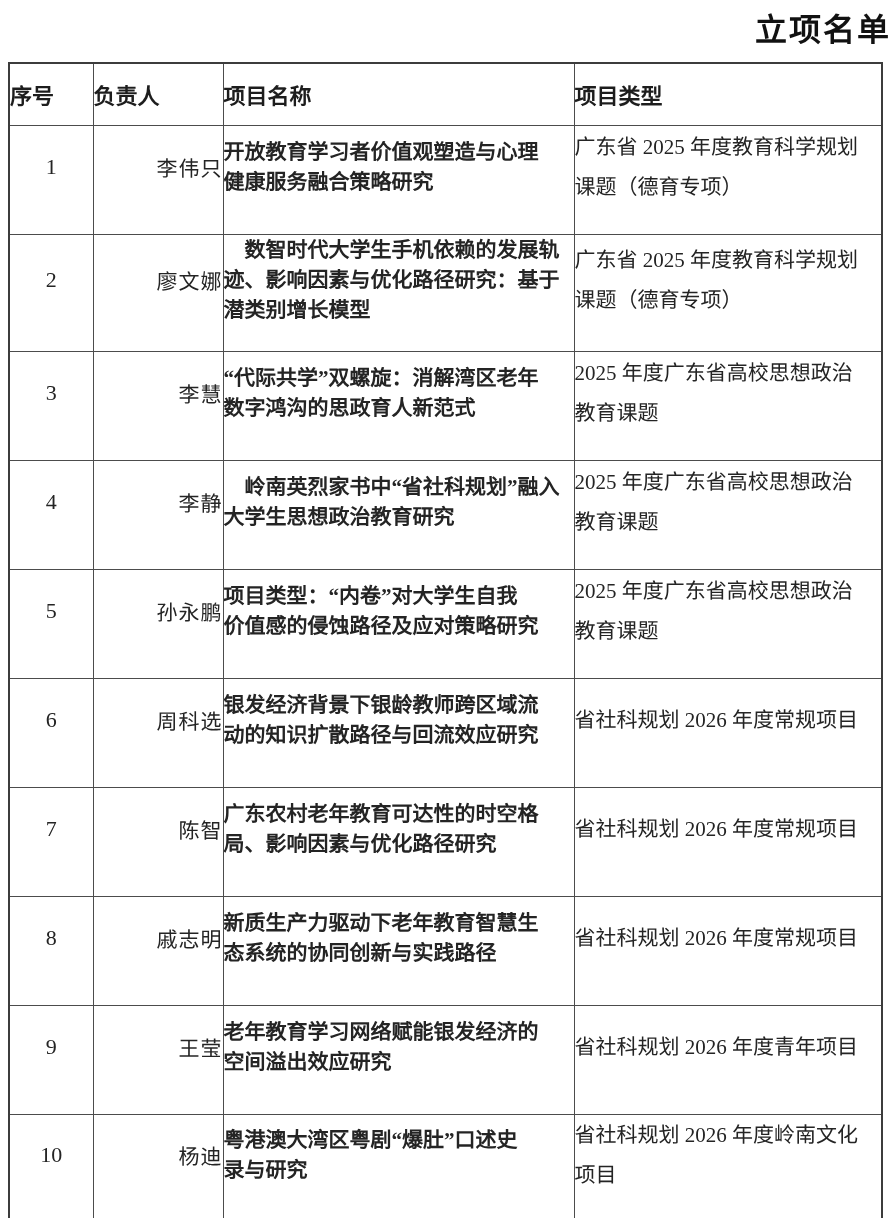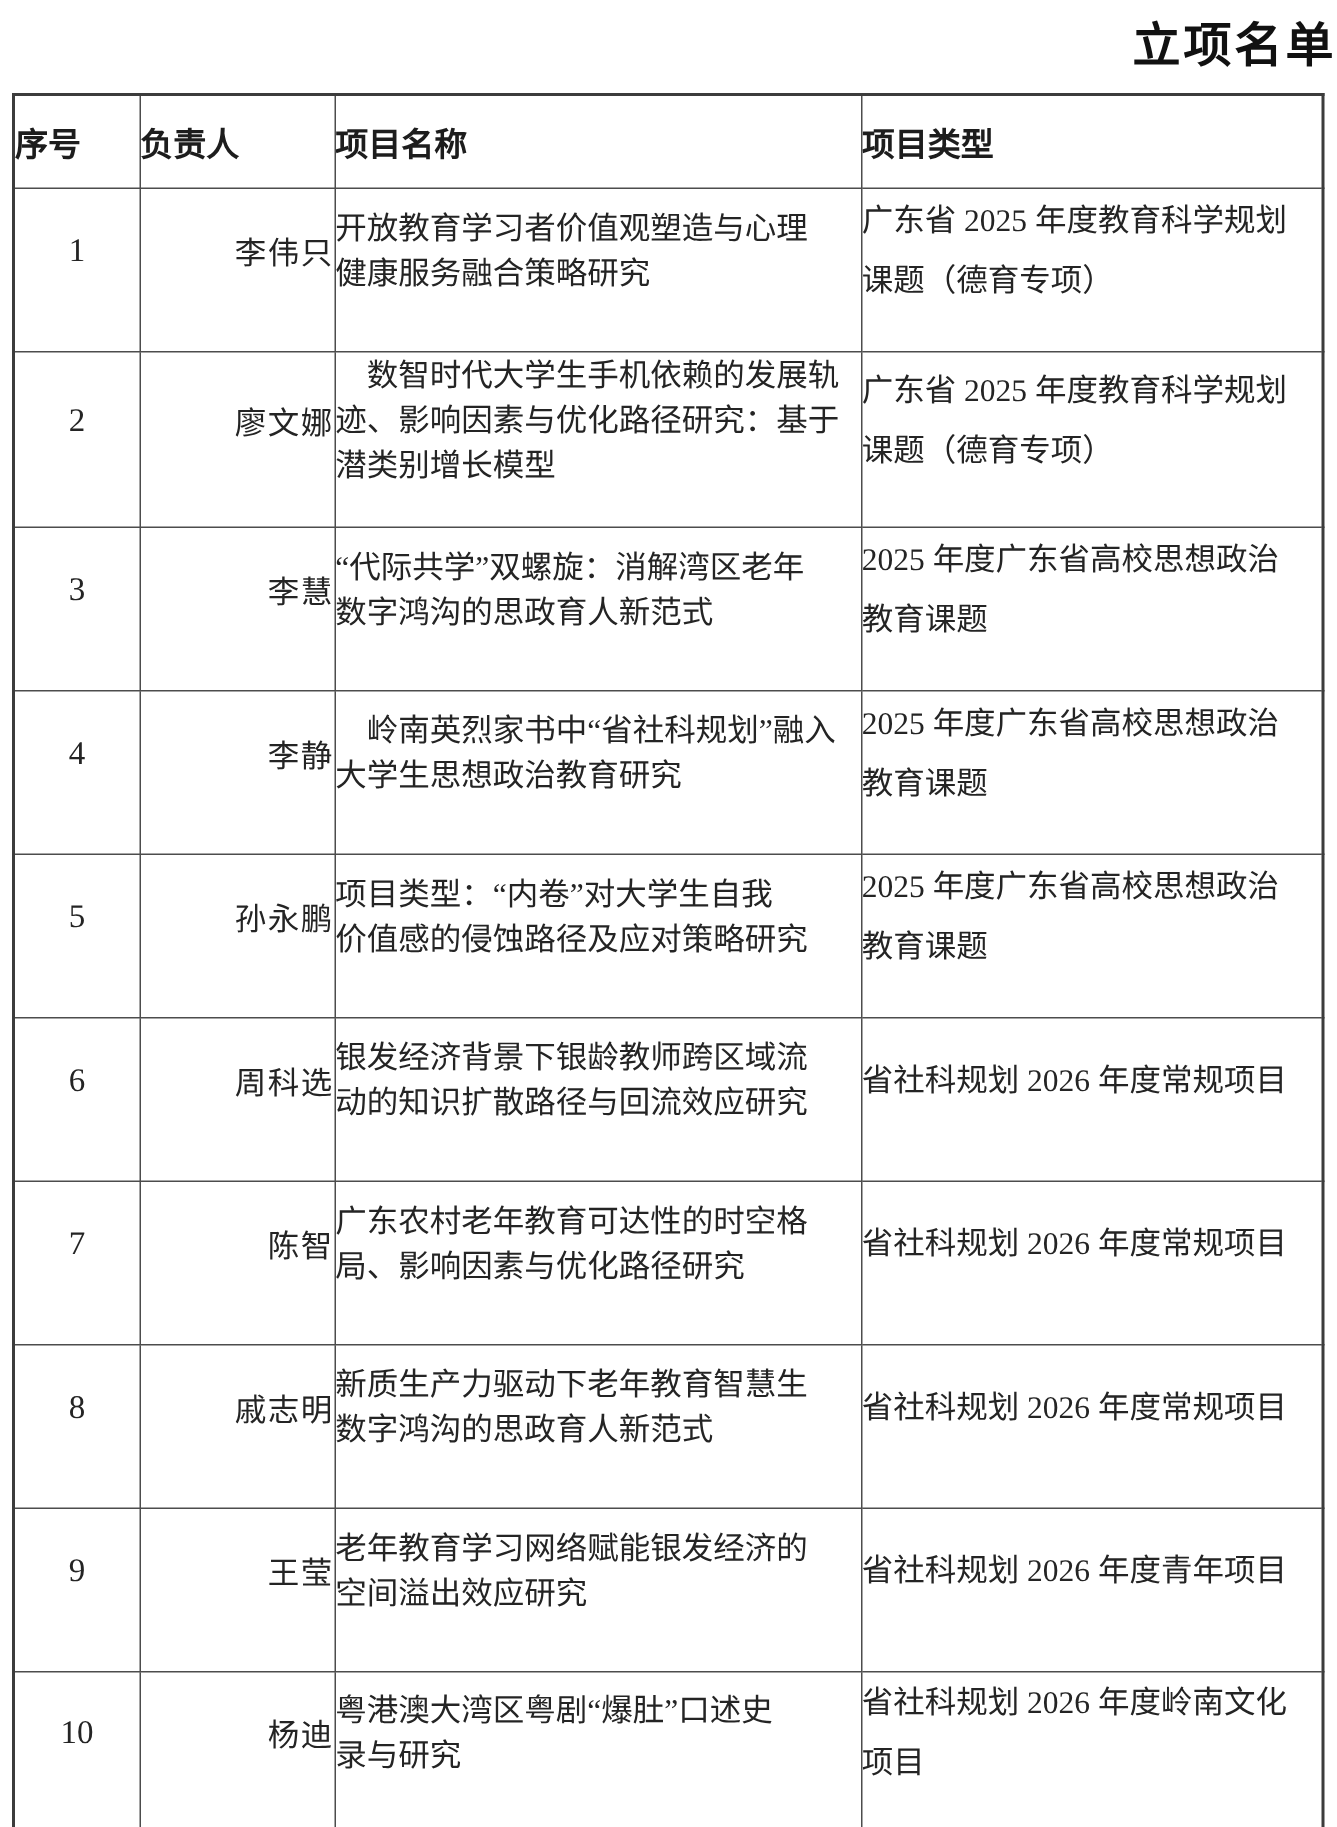--- a/index.html
+++ b/index.html
@@ -66,20 +66,21 @@
   }
   td.c-leader {
     text-align: right;
     letter-spacing: 1px;
   }
   td.c-proj {
     text-align: left;
     padding: 0 9px 26px 11px;
     white-space: pre-line;
     line-height: 30px;
+    font-weight: bold;
   }
   td.c-type {
     text-align: left;
     padding: 0 6px 26px 12px;
     white-space: pre-line;
     line-height: 40px;
   }
 </style>
 </head>
 <body>
@@ -156,21 +157,21 @@
         <td class="c-no">7</td>
         <td class="c-leader">陈智</td>
         <td class="c-proj">广东农村老年教育可达性的时空格
 局、影响因素与优化路径研究</td>
         <td class="c-type">省社科规划 2026 年度常规项目</td>
       </tr>
       <tr>
         <td class="c-no">8</td>
         <td class="c-leader">戚志明</td>
         <td class="c-proj">新质生产力驱动下老年教育智慧生
-数字鸿沟的思政育人新范式</td>
+态系统的协同创新与实践路径</td>
         <td class="c-type">省社科规划 2026 年度常规项目</td>
       </tr>
       <tr>
         <td class="c-no">9</td>
         <td class="c-leader">王莹</td>
         <td class="c-proj">老年教育学习网络赋能银发经济的
 空间溢出效应研究</td>
         <td class="c-type">省社科规划 2026 年度青年项目</td>
       </tr>
       <tr>

